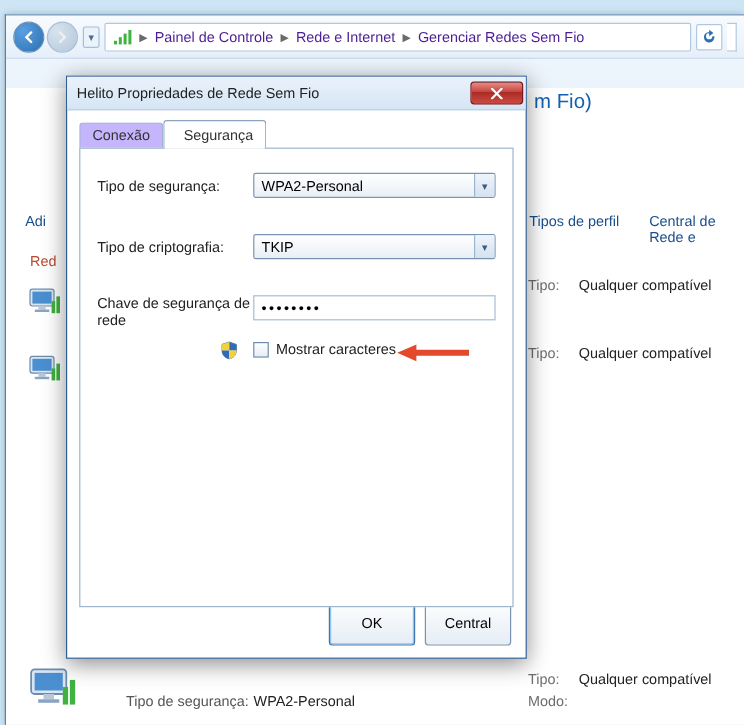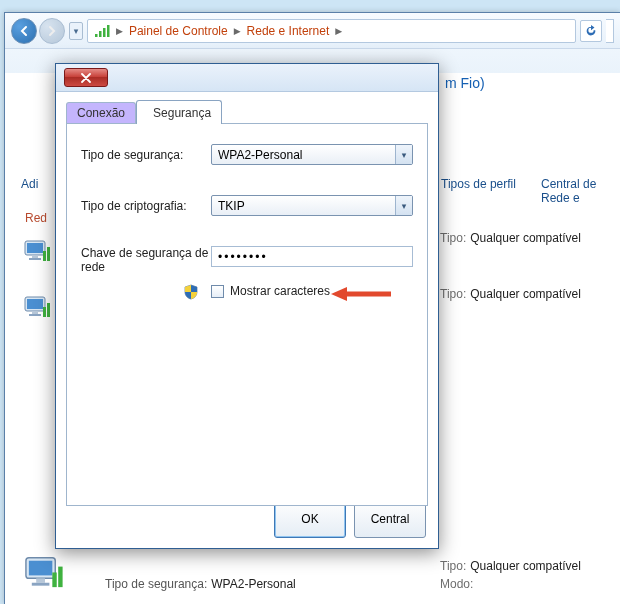--- a/index.html
+++ b/index.html
@@ -80,21 +80,21 @@
       height: 24px;
       flex: 1;
       border: 1px solid #b3c8df;
       background: #fff;
       padding: 0 4px;
       border-radius: 2px;
       overflow: hidden;
     }
     .bc-item {
       padding: 0 6px;
-      color: #c2410c;
+      color: #4c1d95;
       white-space: nowrap;
       cursor: pointer;
     }
     .bc-sep {
       color: #6a6a6a;
       font-size: 9px;
     }
     .refresh {
       width: 22px;
       height: 22px;
@@ -111,21 +111,21 @@
     .search-stub {
       width: 8px;
       height: 24px;
       border: 1px solid #b3c8df;
       border-left: none;
       background: #fff;
       margin-left: 4px;
     }
     .page-title {
       color: #1560b3;
-      font-size: 14px;
+      font-size: 17px;
       position: absolute;
       left: 440px;
       top: 62px;
     }
     .toolbar2 {
       position: absolute;
       left: 16px;
       top: 164px;
       right: 0;
       height: 24px;
@@ -151,21 +151,21 @@
     .net2 { top: 280px; }
     .net3 { top: 538px; }
     .info-row {
       position: absolute;
       right: 6px;
       width: 174px;
       display: flex;
       font-size: 12px;
       color: #6e6e6e;
     }
-    .info-row .val { color: #222; margin-left: 4px; }
+    .info-row .val { color: #222; margin-left: 16px; }
     .info-r1 { top: 218px; }
     .info-r2 { top: 274px; }
     .info-r3 { top: 546px; }
     .info-r4 { top: 564px; }
     .bottom-props {
       position: absolute;
       left: 100px;
       top: 564px;
       display: flex;
       color: #555;
@@ -368,20 +368,21 @@
           <rect x="5" y="8" width="2.5" height="6" fill="#3fb23f"></rect>
           <rect x="9" y="5" width="2.5" height="9" fill="#3fb23f"></rect>
           <rect x="13" y="2" width="2.5" height="12" fill="#3fb23f"></rect>
         </svg>
       </span>
       <span class="bc-sep">▶</span>
       <span class="bc-item">Painel de Controle</span>
       <span class="bc-sep">▶</span>
       <span class="bc-item">Rede e Internet</span>
       <span class="bc-sep">▶</span>
+      <span class="bc-item">Gerenciar Redes Sem Fio</span>
     </div>
     <button class="refresh">
       <svg width="14" height="14" viewBox="0 0 16 16">
         <path d="M8 3a5 5 0 1 0 4.9 4H11a3 3 0 1 1-3-3V1l4 3-4 3V5" fill="#2e6db5"></path>
       </svg>
     </button>
     <div class="search-stub"></div>
   </div>
 
   <div class="page-title">m Fio)</div>
@@ -441,20 +442,21 @@
     <span>Modo:</span>
   </div>
 
   <div class="bottom-props">
     <span>Tipo de segurança:</span>
     <span class="val">WPA2-Personal</span>
   </div>
 
   <div class="dialog">
     <div class="titlebar">
+      <span class="t-text">Helito Propriedades de Rede Sem Fio</span>
       <div class="close-btn">
         <svg width="12" height="10" viewBox="0 0 12 10">
           <path d="M2 1 L10 9 M10 1 L2 9" stroke="#fff" stroke-width="1.8" stroke-linecap="round"></path>
         </svg>
       </div>
     </div>
 
     <div class="tabstrip">
       <div class="tab">Conexão</div>
       <div class="tab active">Segurança</div>

